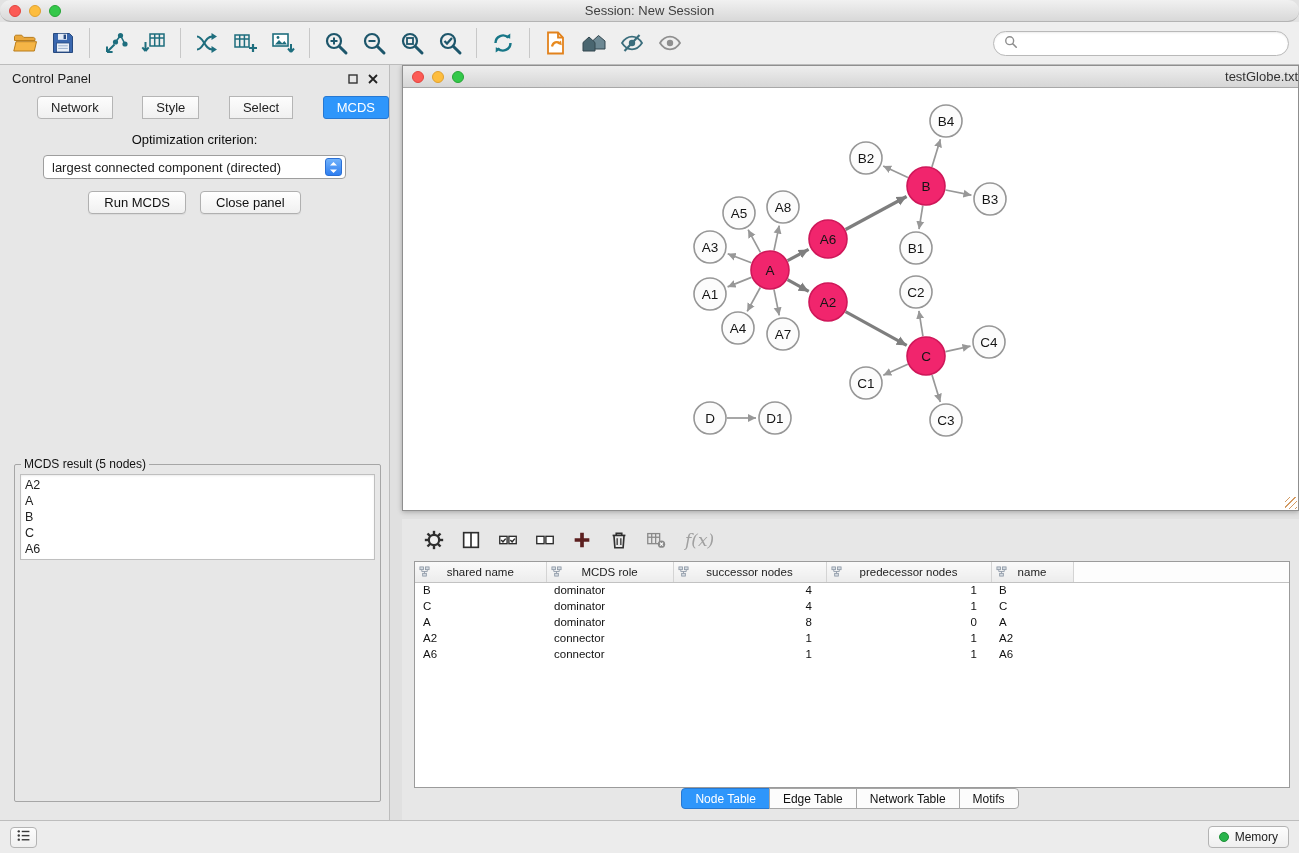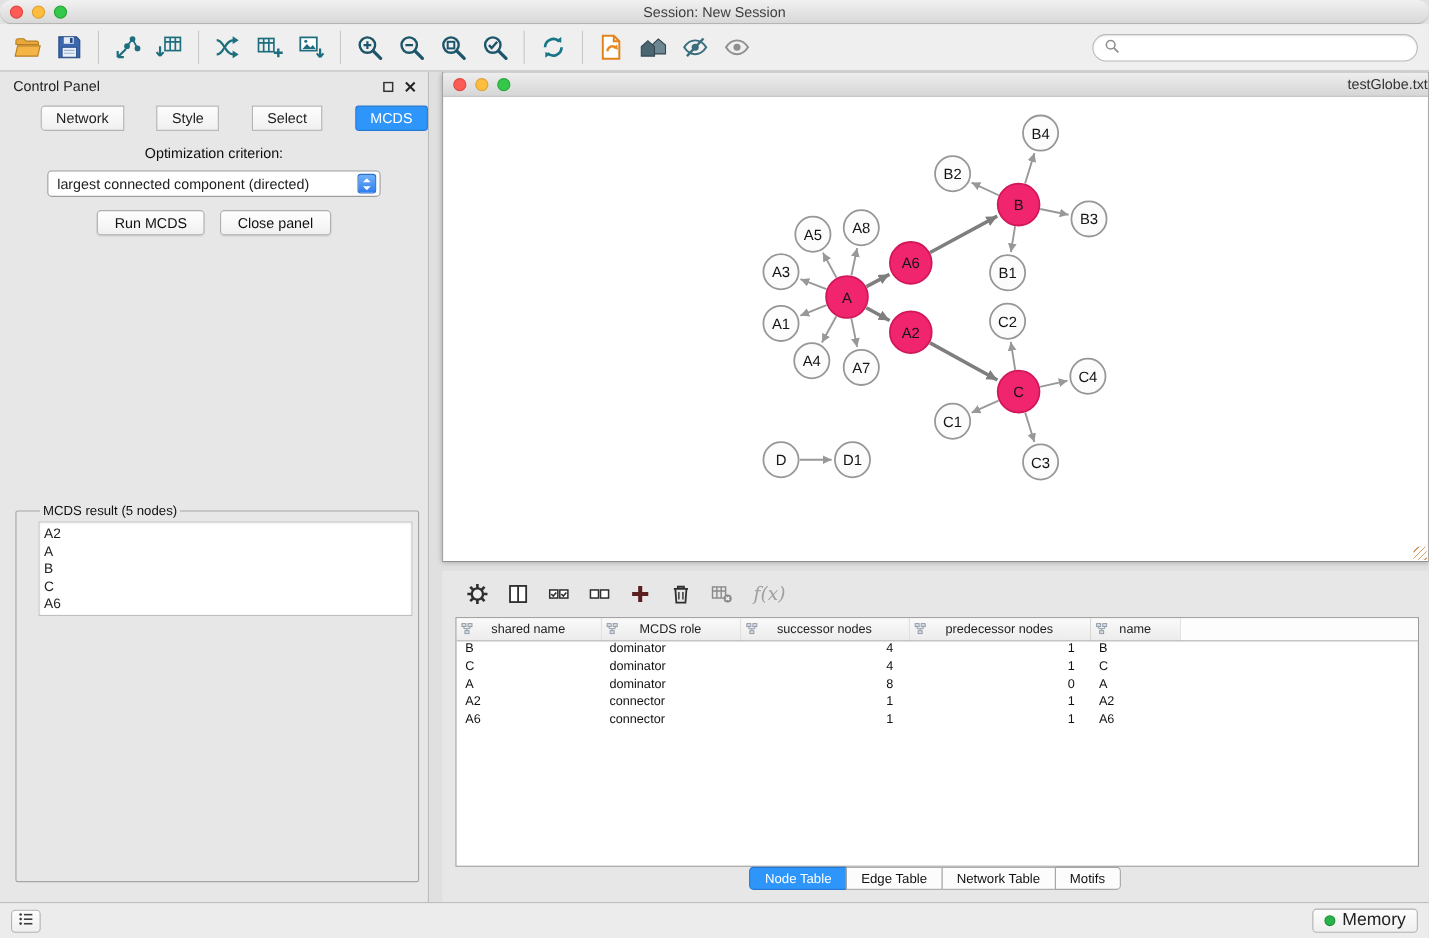--- a/index.html
+++ b/index.html
@@ -41,21 +41,21 @@
   .cp-tab:last-child { border-radius:0 4px 4px 0; }
   .cp-tab.active { background:#2e96fb; color:#fff; border-color:#2678d2; border-radius:3px; }
   .cp-body { flex:1; display:flex; flex-direction:column; }
   .opt-label { text-align:center; margin-top:13px; font-size:13px; color:#0d0d0d; }
   .combo { margin:8px 43px 0 43px; height:24px; border:1px solid #9e9e9e; border-radius:4px; background:#fff; display:flex; align-items:center; padding-left:8px; }
   .combo-text { font-size:13px; flex:1; white-space:nowrap; overflow:hidden; }
   .combo-btn { width:17px; height:18px; background:linear-gradient(#71b2fb,#2e7ef0); border:1px solid #2a6fd4; border-radius:3px; margin-right:3px; display:flex; align-items:center; justify-content:center; flex:0 0 auto; }
   .cp-buttons { display:flex; justify-content:center; gap:14px; margin-top:12px; }
   .mac-btn { font-family:inherit; font-size:13px; padding:3px 15px; border:1px solid #b0b0b0; border-radius:4px; background:linear-gradient(#ffffff,#f0f0f0); color:#111; box-shadow:0 1px 1px rgba(0,0,0,.06); }
   .cp-spacer { flex:1; }
-  .result-box { margin:0 8px 18px 14px; height:345px; border:1px solid #a6a6a6; border-radius:2px; padding:3px 5px 5px 20px; display:flex; flex-direction:column; }
+  .result-box { margin:0 8px 18px 14px; height:345px; border:1px solid #a6a6a6; border-radius:2px; padding:3px 5px 5px 5px; display:flex; flex-direction:column; }
   .result-box legend { font-size:12px; padding:0 3px; margin-left:1px; color:#111; }
   .result-list { flex:1; background:#fff; border:1px solid #bfbfbf; box-shadow:inset 0 1px 2px rgba(0,0,0,.08); padding:2px 4px; font-size:12.5px; overflow:auto; }
   .mcds-item { height:16px; line-height:16px; }
 
   
   .right-col { flex:1; margin-left:12px; display:flex; flex-direction:column; min-width:0; }
 
   
   .net-window { height:446px; flex:0 0 446px; border:1px solid #8f8f8f; background:#fff; display:flex; flex-direction:column; box-shadow:0 1px 5px rgba(0,0,0,.28); }
   .net-titlebar { height:22px; background:linear-gradient(#eeeeee,#d6d6d6); border-bottom:1px solid #a8a8a8; position:relative; display:flex; align-items:center; flex:0 0 auto; }
@@ -80,21 +80,21 @@
   td.num { text-align:right; padding-right:14px; }
   .tp-tabs-row { height:32px; display:flex; justify-content:center; align-items:flex-start; flex:0 0 auto; }
   .tp-tab { height:21px; padding:0 13px; border:1px solid #a6a6a6; background:#fcfcfc; font-size:12px; display:flex; align-items:center; margin-left:-1px; color:#111; }
   .tp-tab:first-child { border-radius:4px 0 0 4px; }
   .tp-tab:last-child { border-radius:0 4px 4px 0; }
   .tp-tab.active { background:#2e96fb; color:#fff; border-color:#2678d2; }
 
   
   .statusbar { height:33px; flex:0 0 33px; background:#ececec; border-top:1px solid #bdbdbd; display:flex; align-items:center; justify-content:space-between; padding:0 10px; }
   .sb-btn { width:27px; height:21px; border:1px solid #b3b3b3; border-radius:4px; background:linear-gradient(#fdfdfd,#efefef); display:flex; align-items:center; justify-content:center; }
-  .memory-btn { height:22px; border:1px solid #b3b3b3; border-radius:4px; background:linear-gradient(#fdfdfd,#eFEFef); display:flex; align-items:center; gap:6px; padding:0 10px; font-size:16px; font-family:inherit; color:#222; }
+  .memory-btn { height:22px; border:1px solid #b3b3b3; border-radius:4px; background:linear-gradient(#fdfdfd,#eFEFef); display:flex; align-items:center; gap:6px; padding:0 10px; font-size:12px; font-family:inherit; color:#222; }
   .dot { width:10px; height:10px; border-radius:50%; background:#28b44b; border:1px solid #1f9038; }
 </style>
 </head>
 <body>
 
 <div class="app">
 
   <div class="titlebar">
     <div class="traffic">
       <span class="tl red"></span>

